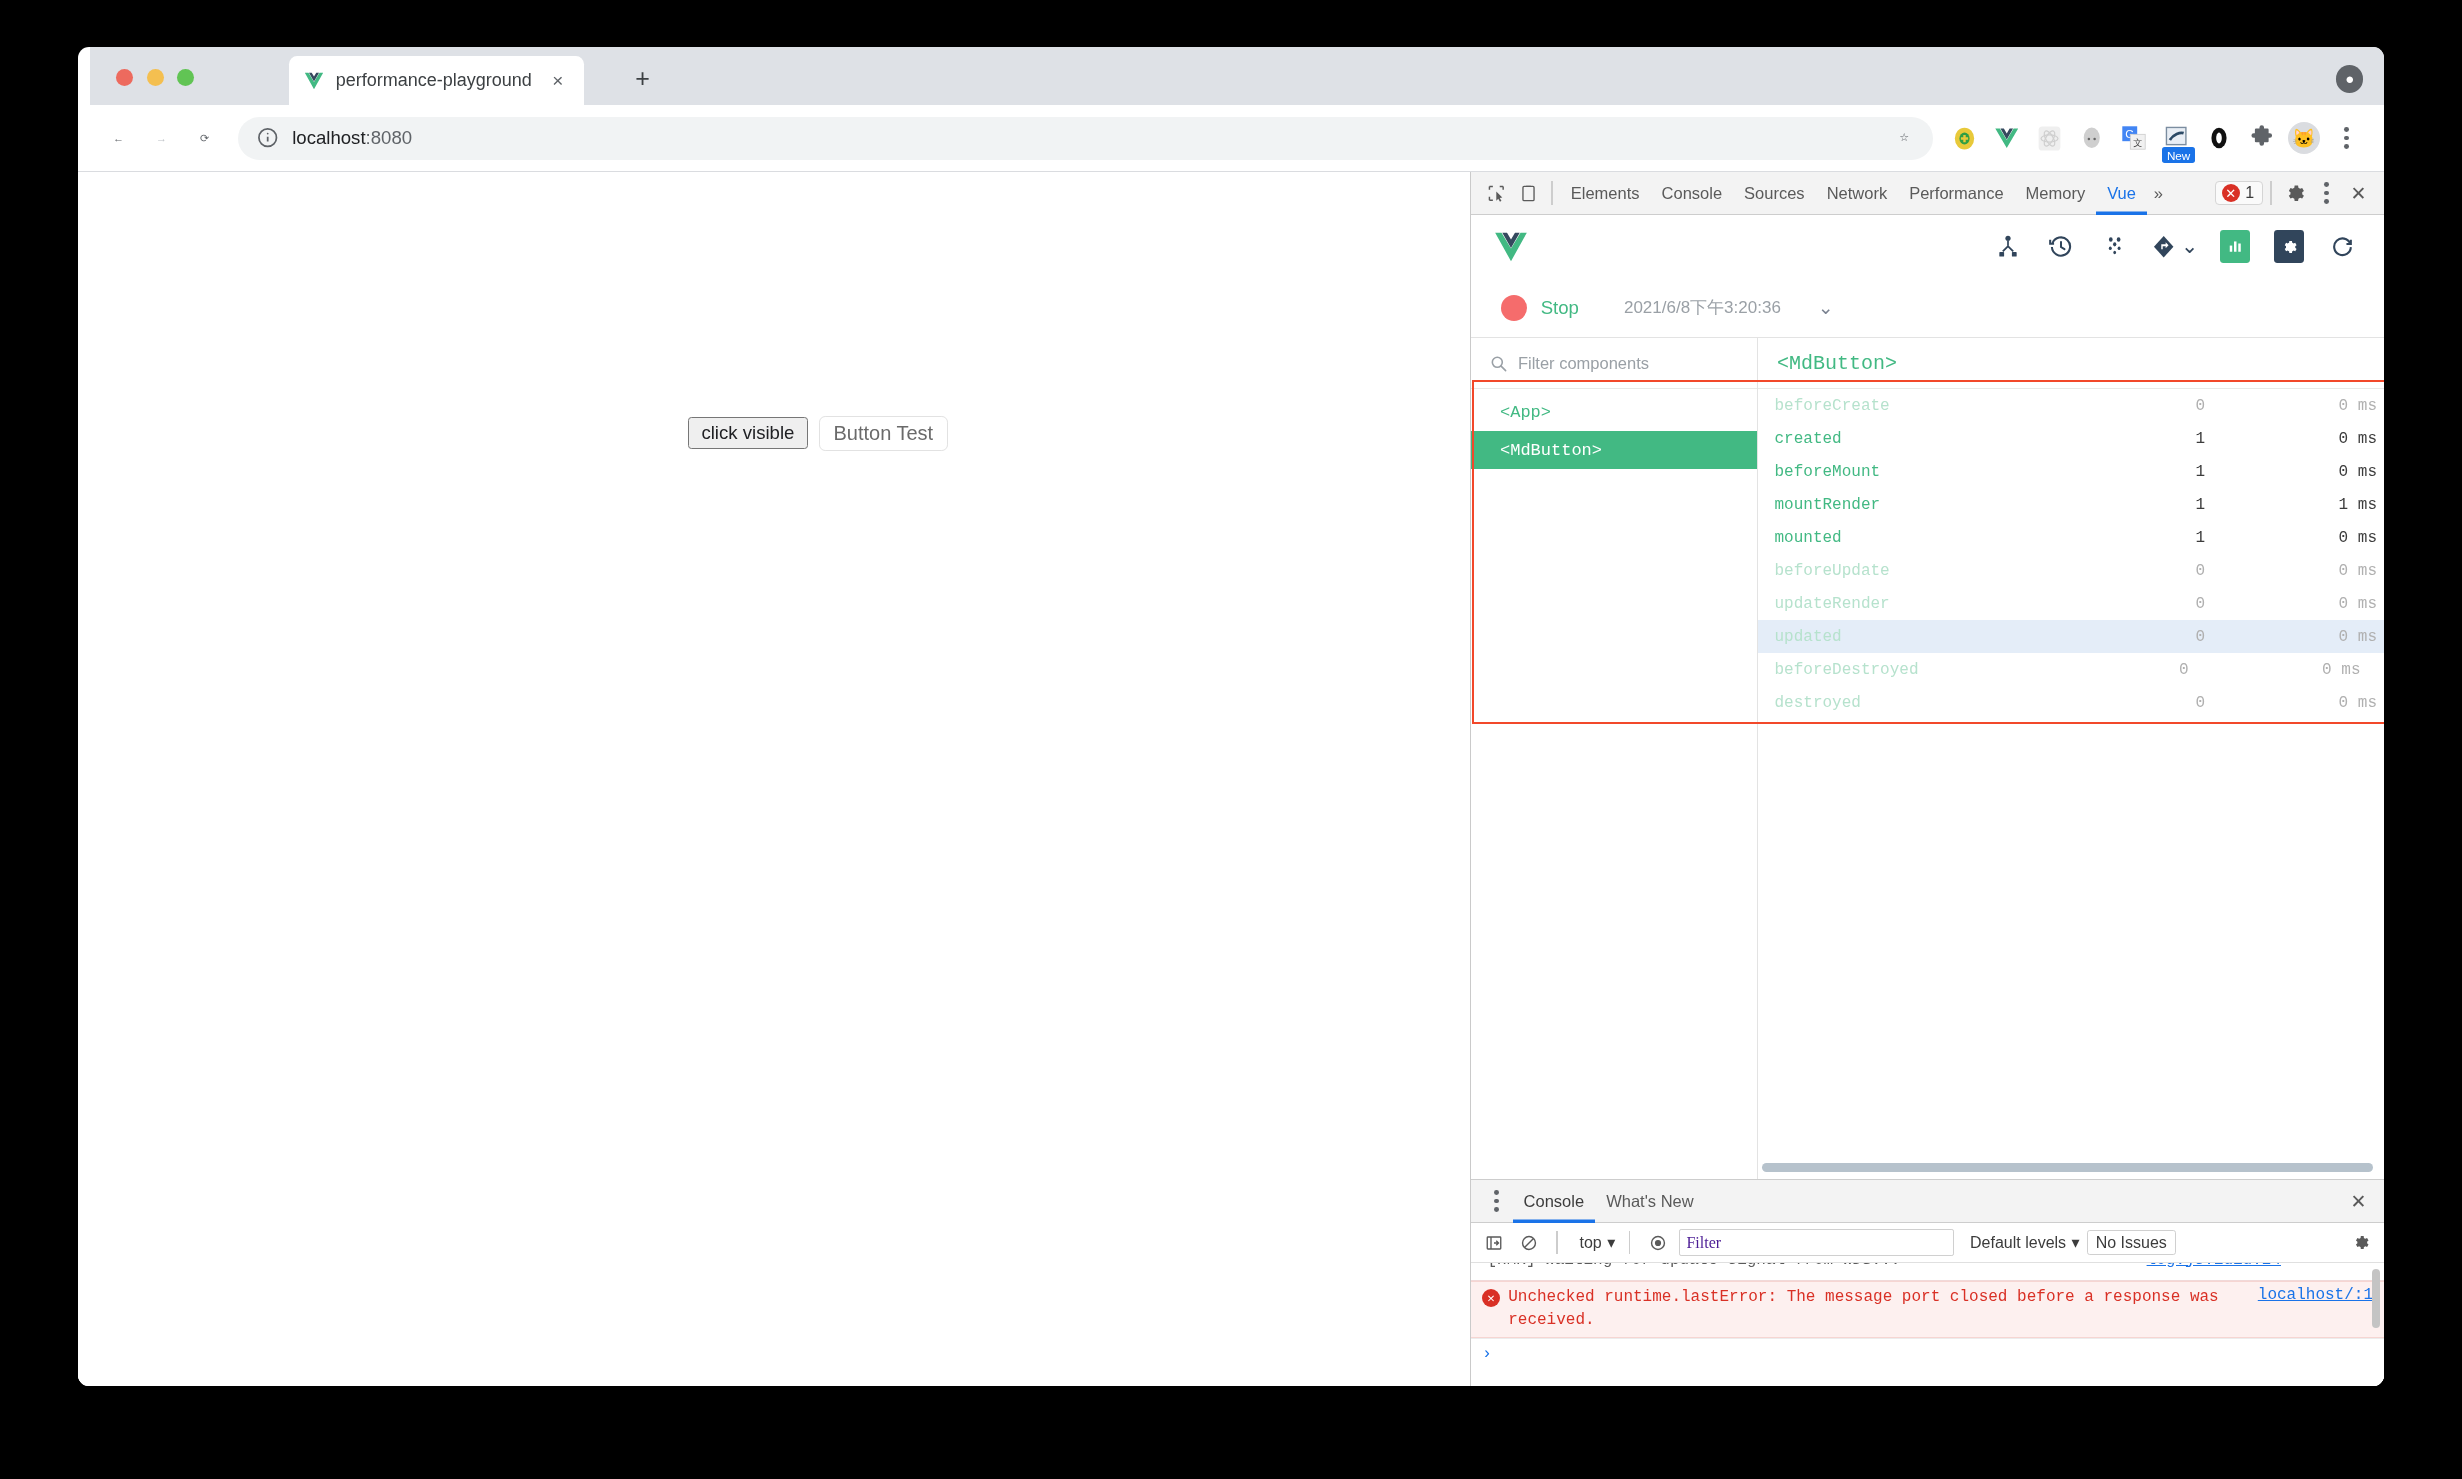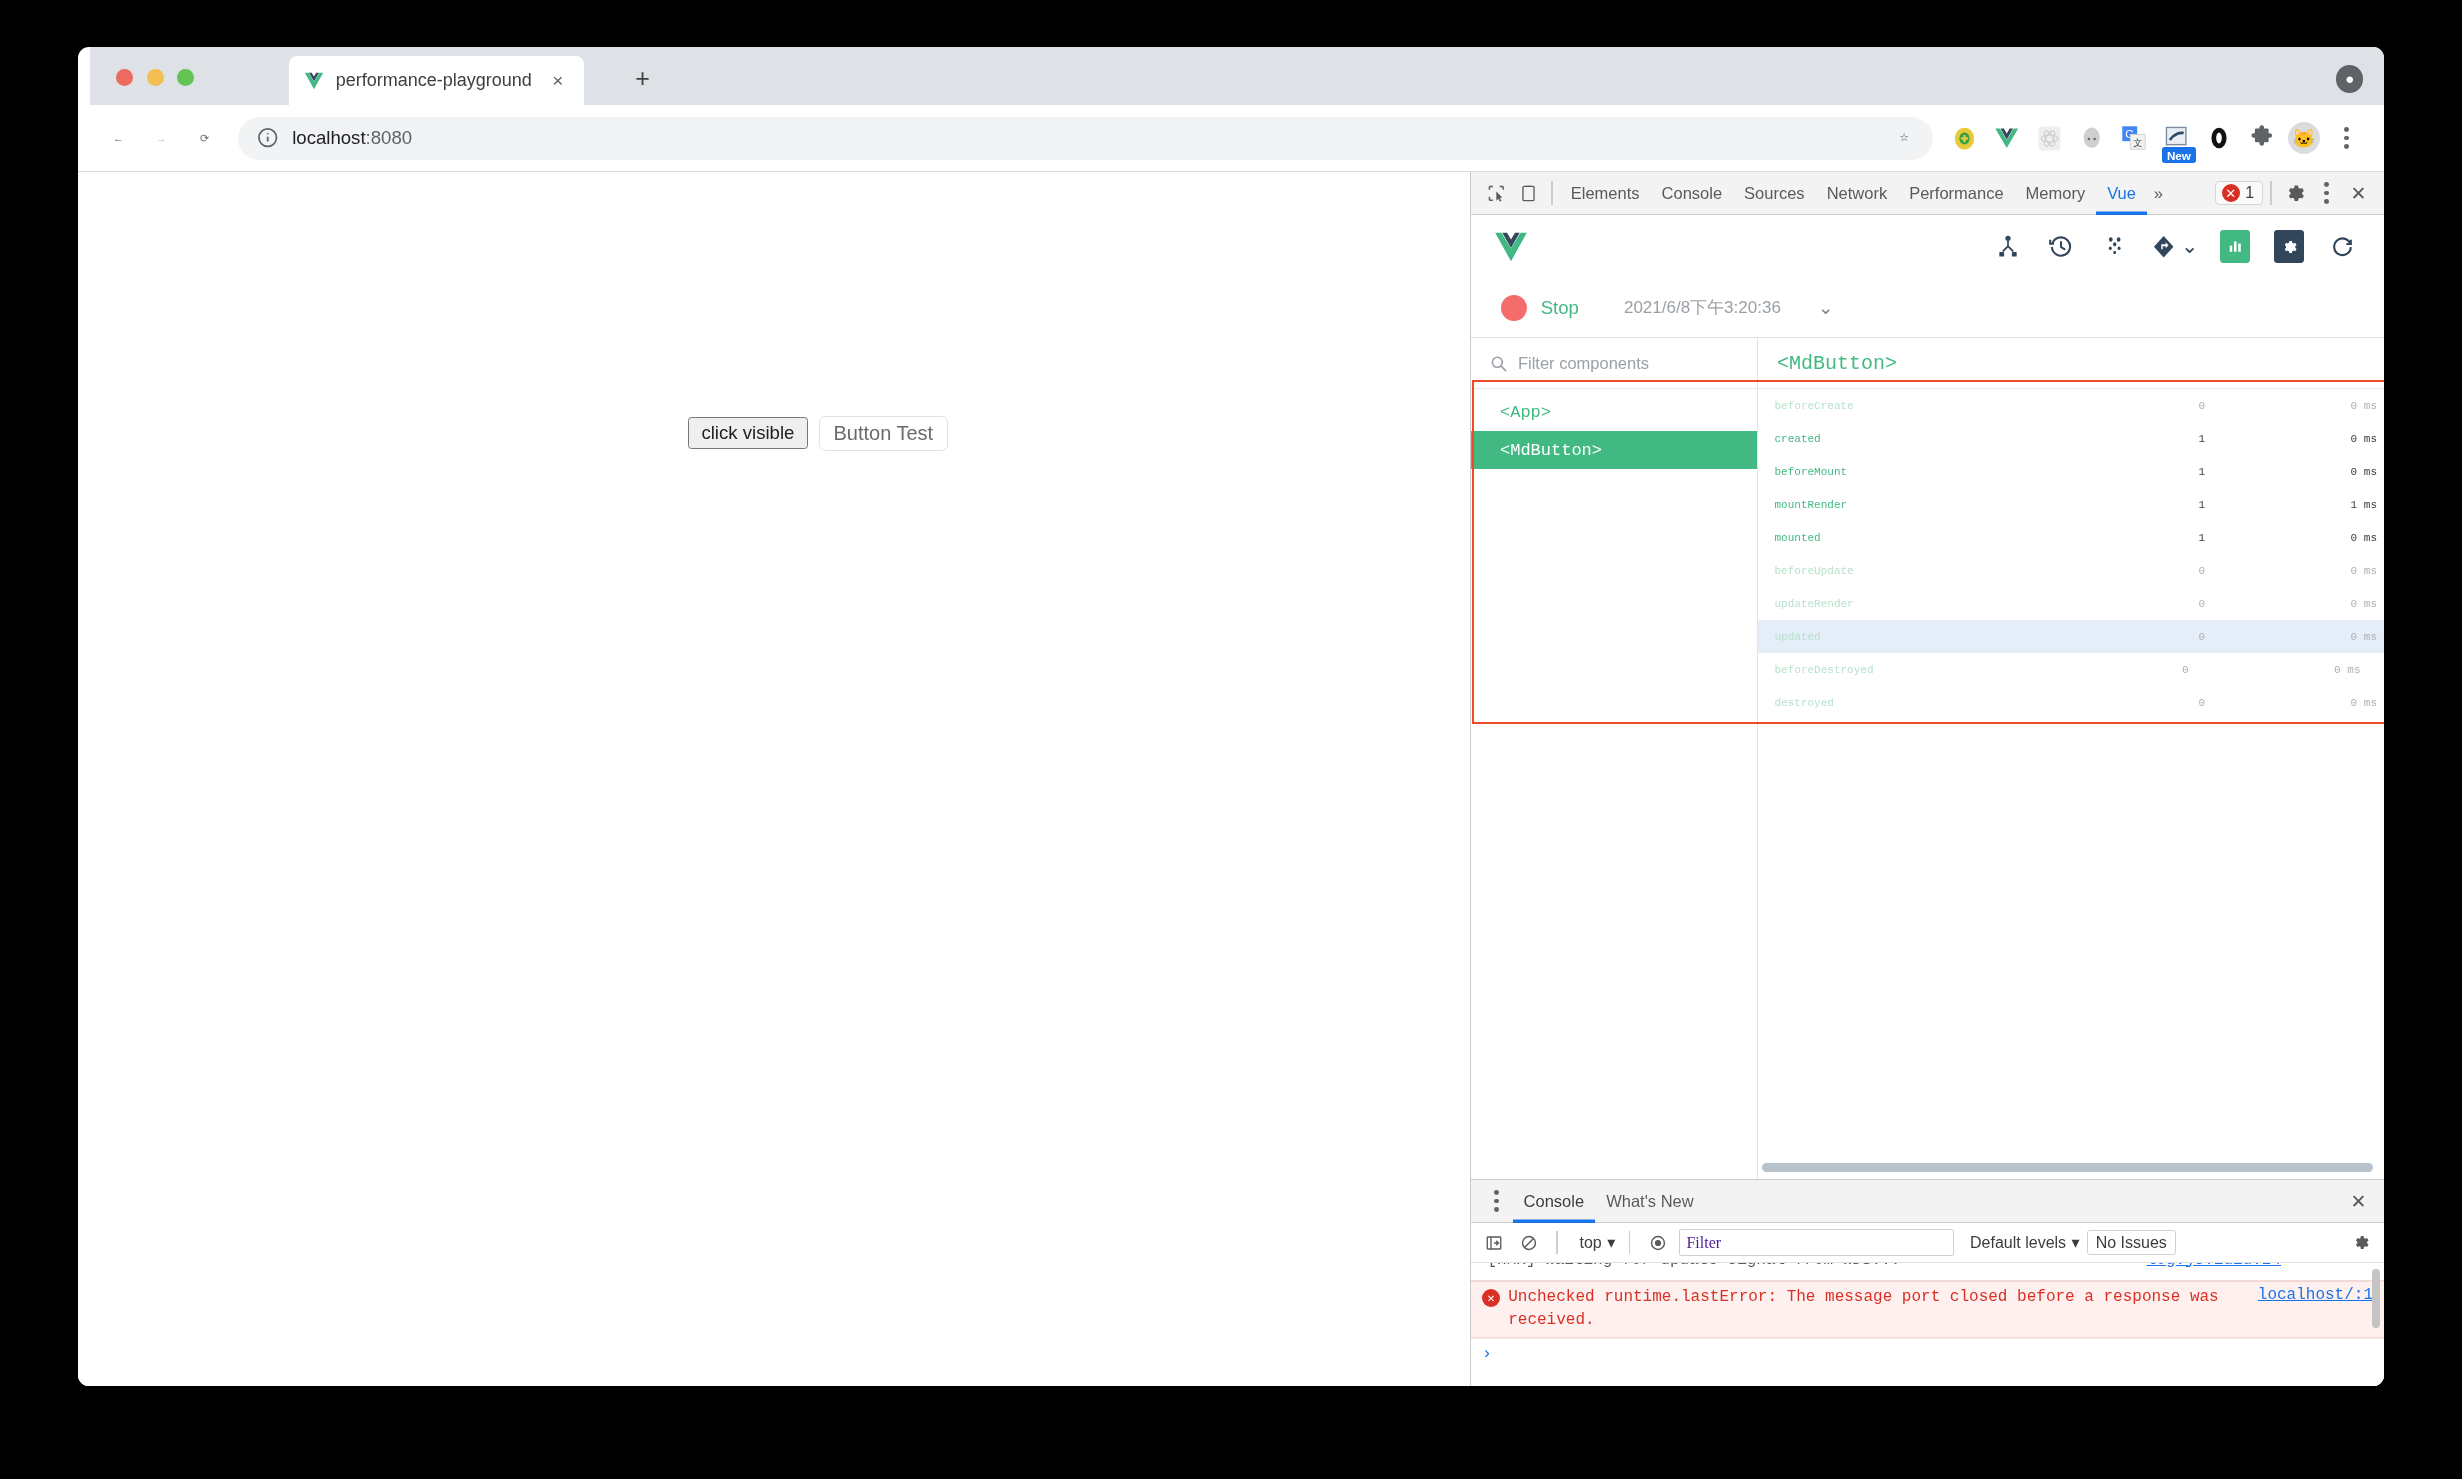--- a/index.html
+++ b/index.html
@@ -115,21 +115,20 @@
     color: #5f6368;
   }
   .ext-icons { display: flex; align-items: center; gap: 5.5px; flex: none; }
   .ext { width: 37px; height: 37px; position: relative;
          display: flex; align-items: center; justify-content: center; }
   .badge-new {
     position: absolute; left: 4.1px; bottom: -6.9px;
     background: #1a73e8; color: #fff;
     font-size: 11.7px; padding: 1.4px 4.8px; border-radius: 2.7px;
     line-height: 1.15;
-    font-weight: bold;
   }
   .avatar-circle {
     width: 32px; height: 32px; border-radius: 50%;
     background: #dadce0;
     display: flex; align-items: center; justify-content: center;
     font-size: 19px;
   }
   .kebab { display: flex; flex-direction: column; gap: 3.4px; align-items: center; }
   .kebab i { width: 4.8px; height: 4.8px; border-radius: 50%; background: #5f6368; display: block; }
 
@@ -303,21 +302,21 @@
   .perf-table { flex: none; }
   .perf-head {
     display: flex; align-items: center;
     height: 43px;
     font-size: 16.5px; color: #31455b;
   }
   .perf-row {
     display: flex; align-items: center;
     height: 33px;
     font-family: "Liberation Mono", monospace;
-    font-size: 11px;
+    font-size: 16px;
   }
   .perf-row.highlight { background: #e4edf8; }
   .c-type  { width: 289px; padding-left: 16.5px; flex: none; }
   .c-count { width: 158px; text-align: right; flex: none; }
   .c-total { width: 172px; text-align: right; flex: none; }
   .c-avg   { width: 179px; text-align: right; flex: none; }
   .perf-head .c-type { text-align: left; }
   .perf-row.on  .c-type { color: #42b983; }
   .perf-row.on  .c-count,
   .perf-row.on  .c-total,

